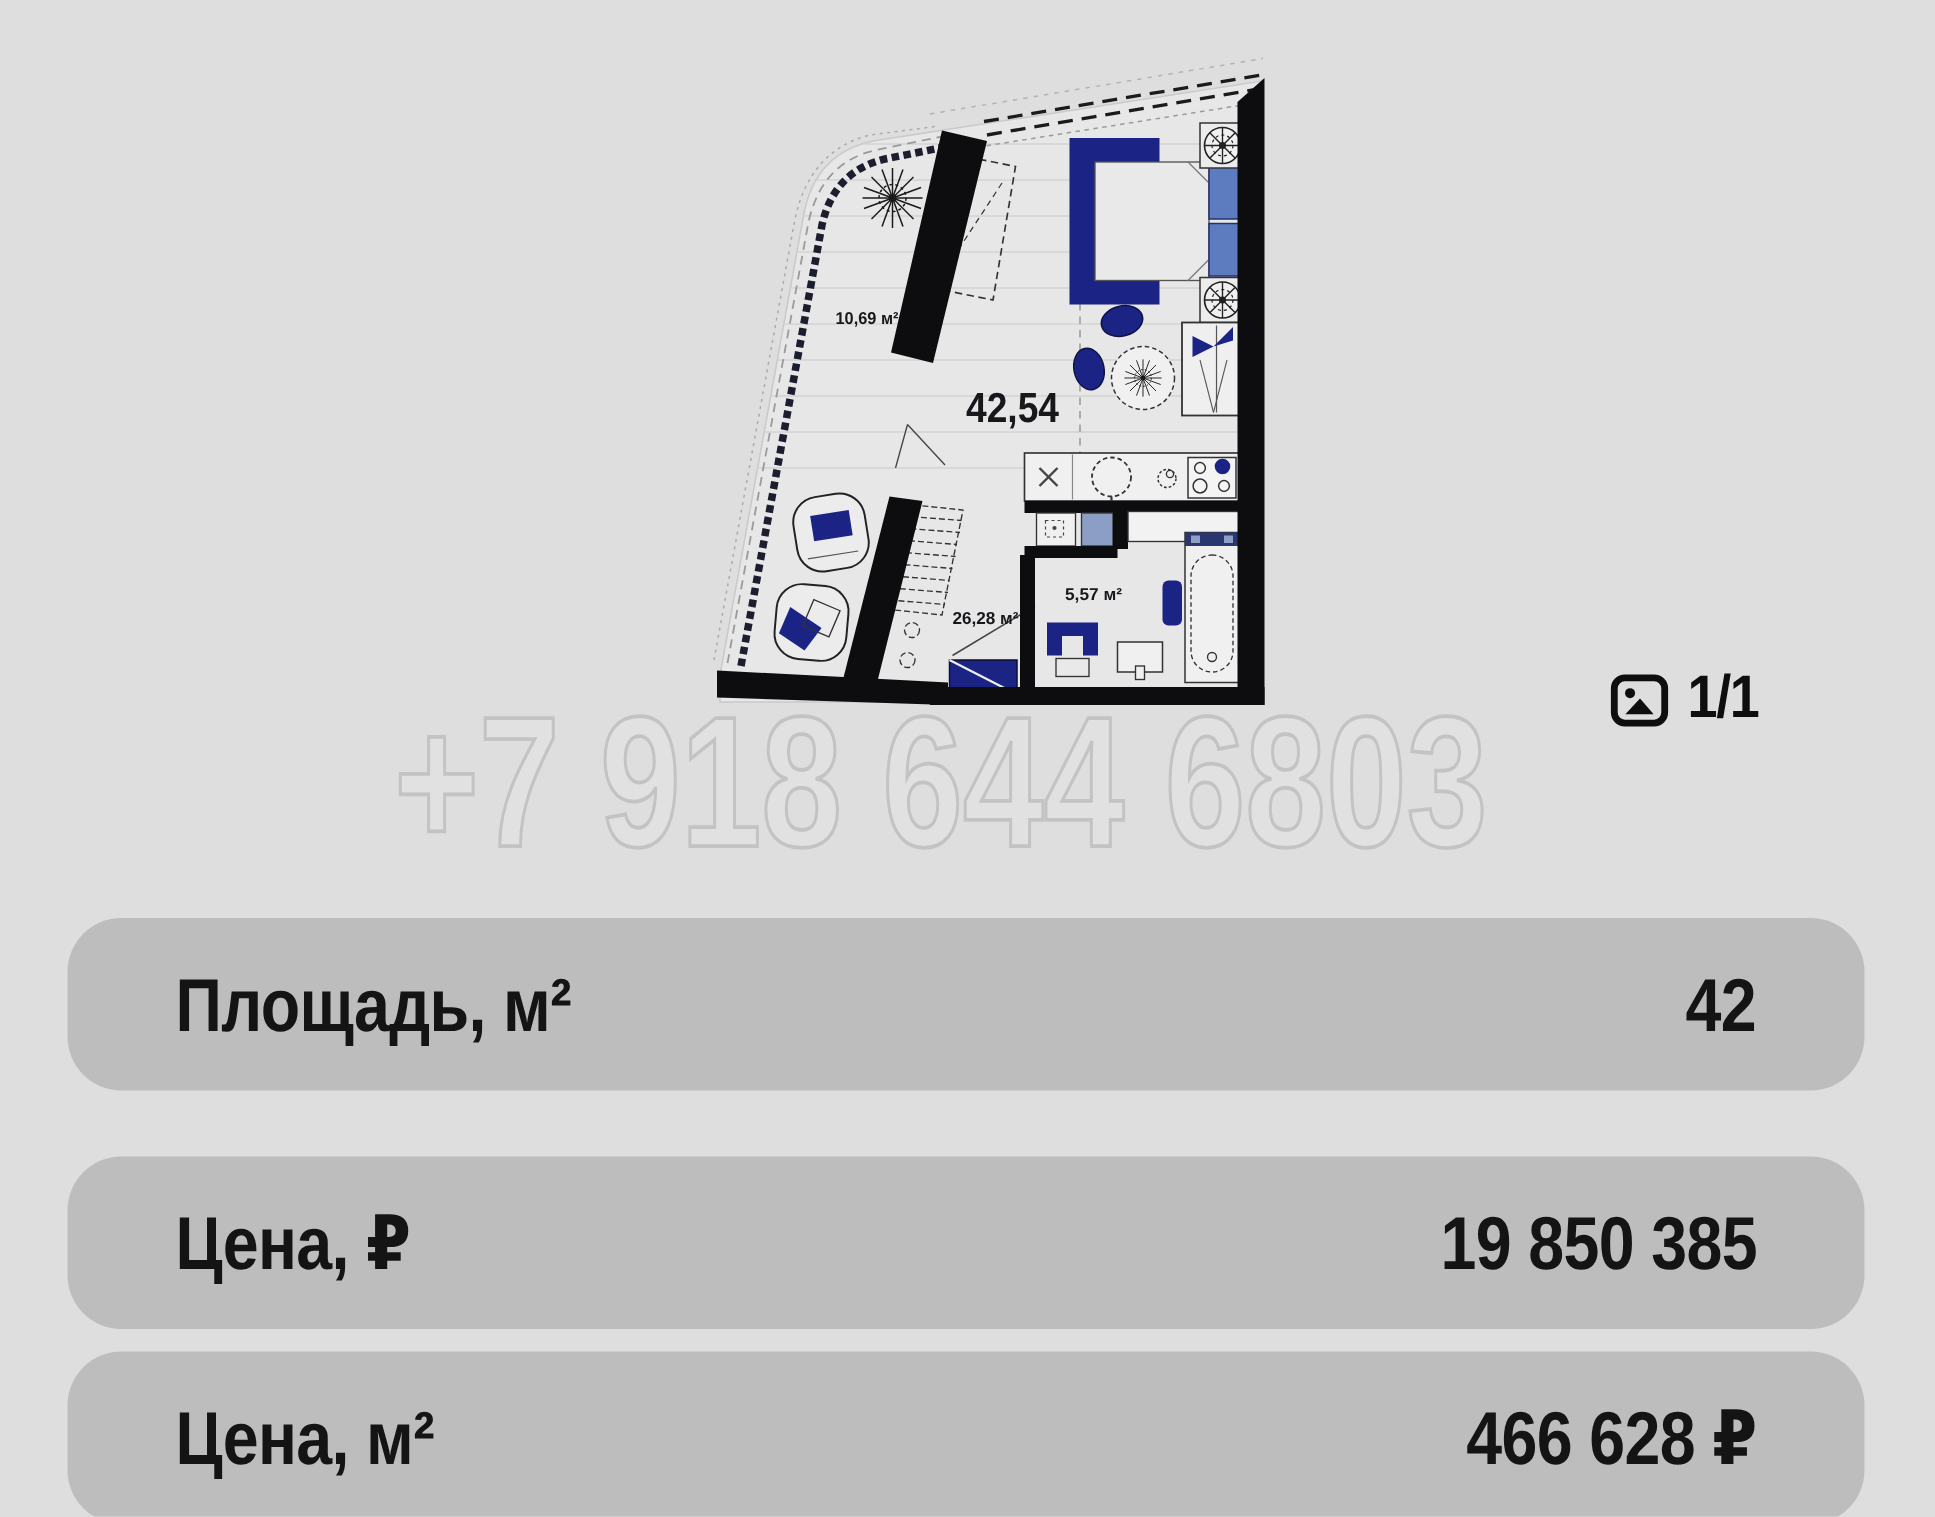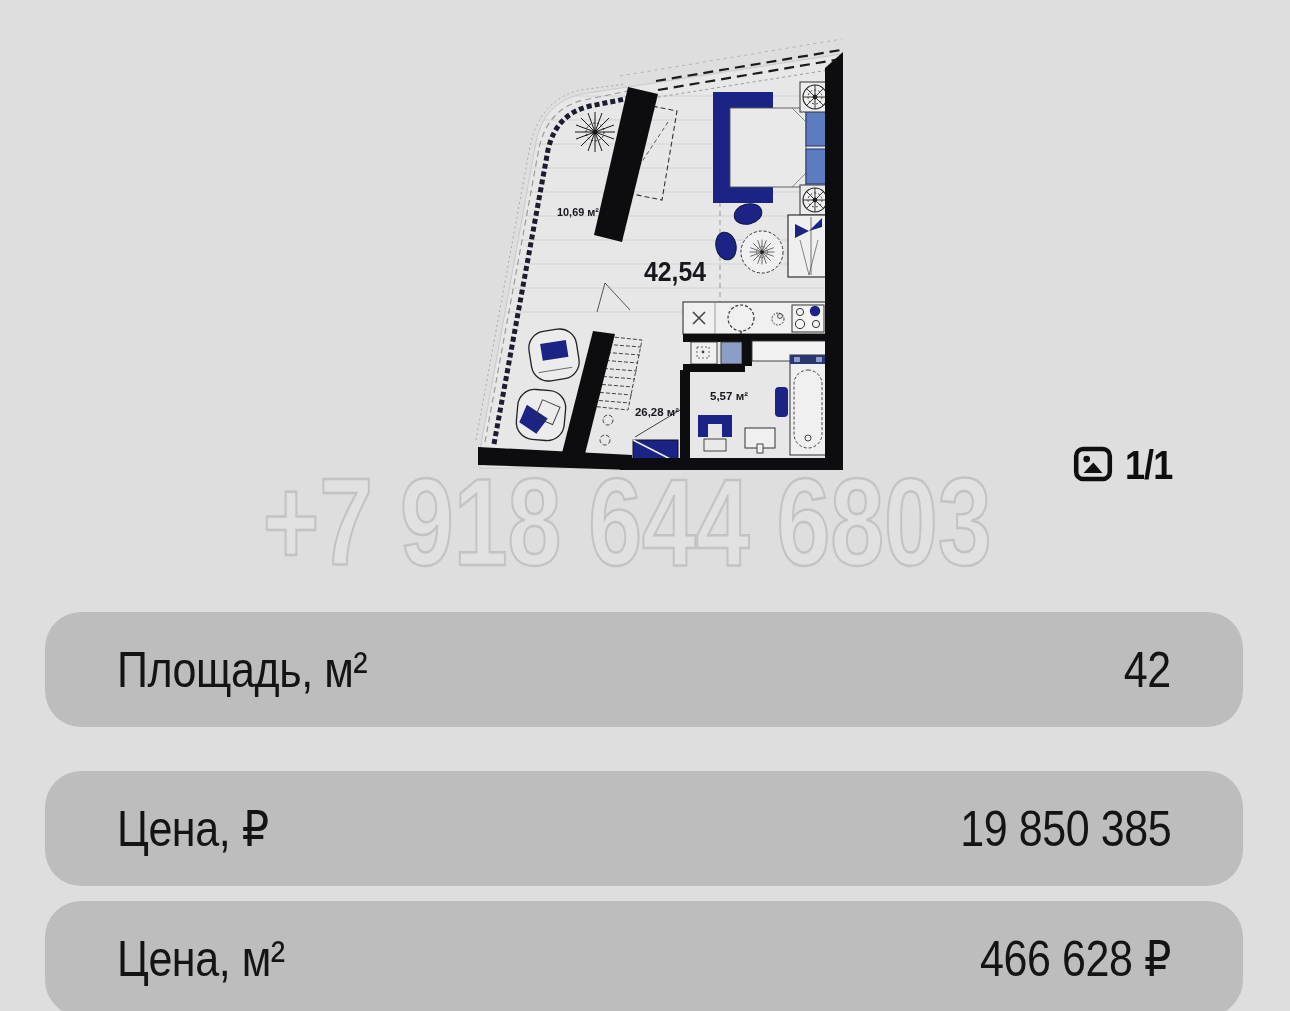--- a/index.html
+++ b/index.html
@@ -18,32 +18,32 @@
   
   .watermark{
     position:absolute;left:0;right:30px;top:462px;height:120px;
     text-align:center;font-weight:bold;font-size:124px;line-height:120px;
     color:#e1e1e1;-webkit-text-stroke:2.5px #c3c3c3;
     letter-spacing:0px;transform:scaleX(0.78);transform-origin:49% center;
     white-space:nowrap;pointer-events:none;z-index:2;
   }
   
   .gallery-counter{
-    position:absolute;left:1072px;top:443px;display:flex;align-items:flex-start;gap:11px;
+    position:absolute;left:1072px;top:443px;display:flex;align-items:flex-end;gap:11px;
     z-index:3;
   }
   .gallery-counter .cnt{
     font-weight:bold;font-size:40px;color:#0e0e0e;letter-spacing:-1px;
     transform:scaleX(.9);transform-origin:left center;
   }
   
   .card{
     position:absolute;left:45px;width:1198px;height:115px;background:#bdbdbd;
     border-radius:36px;display:flex;align-items:center;justify-content:space-between;
-    padding:0 72px;box-sizing:border-box;color:#141414;font-weight:normal;font-size:50px;
+    padding:0 72px;box-sizing:border-box;color:#141414;font-weight:bold;font-size:50px;
     z-index:4;
   }
   .row-label{transform:scaleX(.86);transform-origin:left center;white-space:nowrap;letter-spacing:-.5px;}
   .row-value{transform:scaleX(.86);transform-origin:right center;white-space:nowrap;letter-spacing:-.5px;}
 </style>
 </head>
 <body>
 
 <div class="plan-wrap">
 <svg width="380" height="440" viewBox="0 0 380 440">

